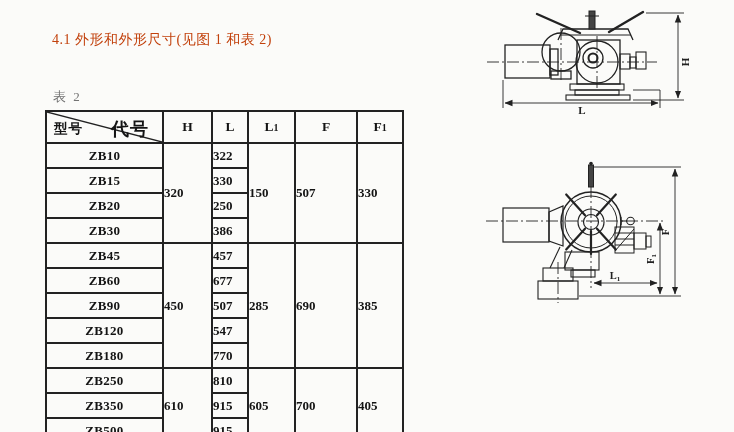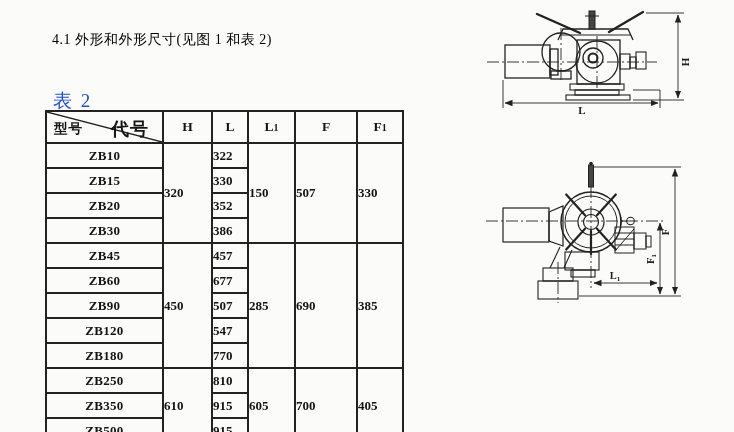--- a/index.html
+++ b/index.html
@@ -8,25 +8,25 @@
     background:#fbfbf9;
     font-family:"Liberation Serif","DejaVu Serif",serif;
     color:#1e1e1e;
     position:relative;
     overflow:hidden;
     -webkit-font-smoothing:antialiased;
   }
   .page{position:absolute;inset:0;}
   .doc-title{
     position:absolute;left:52px;top:31px;
-    font-size:14px;letter-spacing:.5px;color:#000000;
+    font-size:14px;letter-spacing:.5px;color:#c2410c;
   }
   .table-caption{
     position:absolute;left:53px;top:88px;
-    font-size:19px;letter-spacing:2px;color:#1d4ed8;
+    font-size:13px;letter-spacing:2px;color:#737373;
   }
   table.dims{
     position:absolute;left:45px;top:110px;
     border-collapse:collapse;table-layout:fixed;
     width:357px;
     font-weight:bold;font-size:13px;color:#141414;
   }
   table.dims td,table.dims th{
     border:2px solid #222;
     padding:0;height:23px;
@@ -85,21 +85,21 @@
         <td class="num" rowspan="4">150</td>
         <td class="num" rowspan="4">507</td>
         <td class="num" rowspan="4">330</td>
       </tr>
       <tr>
         <td class="model">ZB15</td>
         <td class="num">330</td>
       </tr>
       <tr>
         <td class="model">ZB20</td>
-        <td class="num">352</td>
+        <td class="num">250</td>
       </tr>
       <tr>
         <td class="model">ZB30</td>
         <td class="num">386</td>
       </tr>
 
       <tr>
         <td class="model">ZB45</td>
         <td class="num" rowspan="5">450</td>
         <td class="num">457</td>

